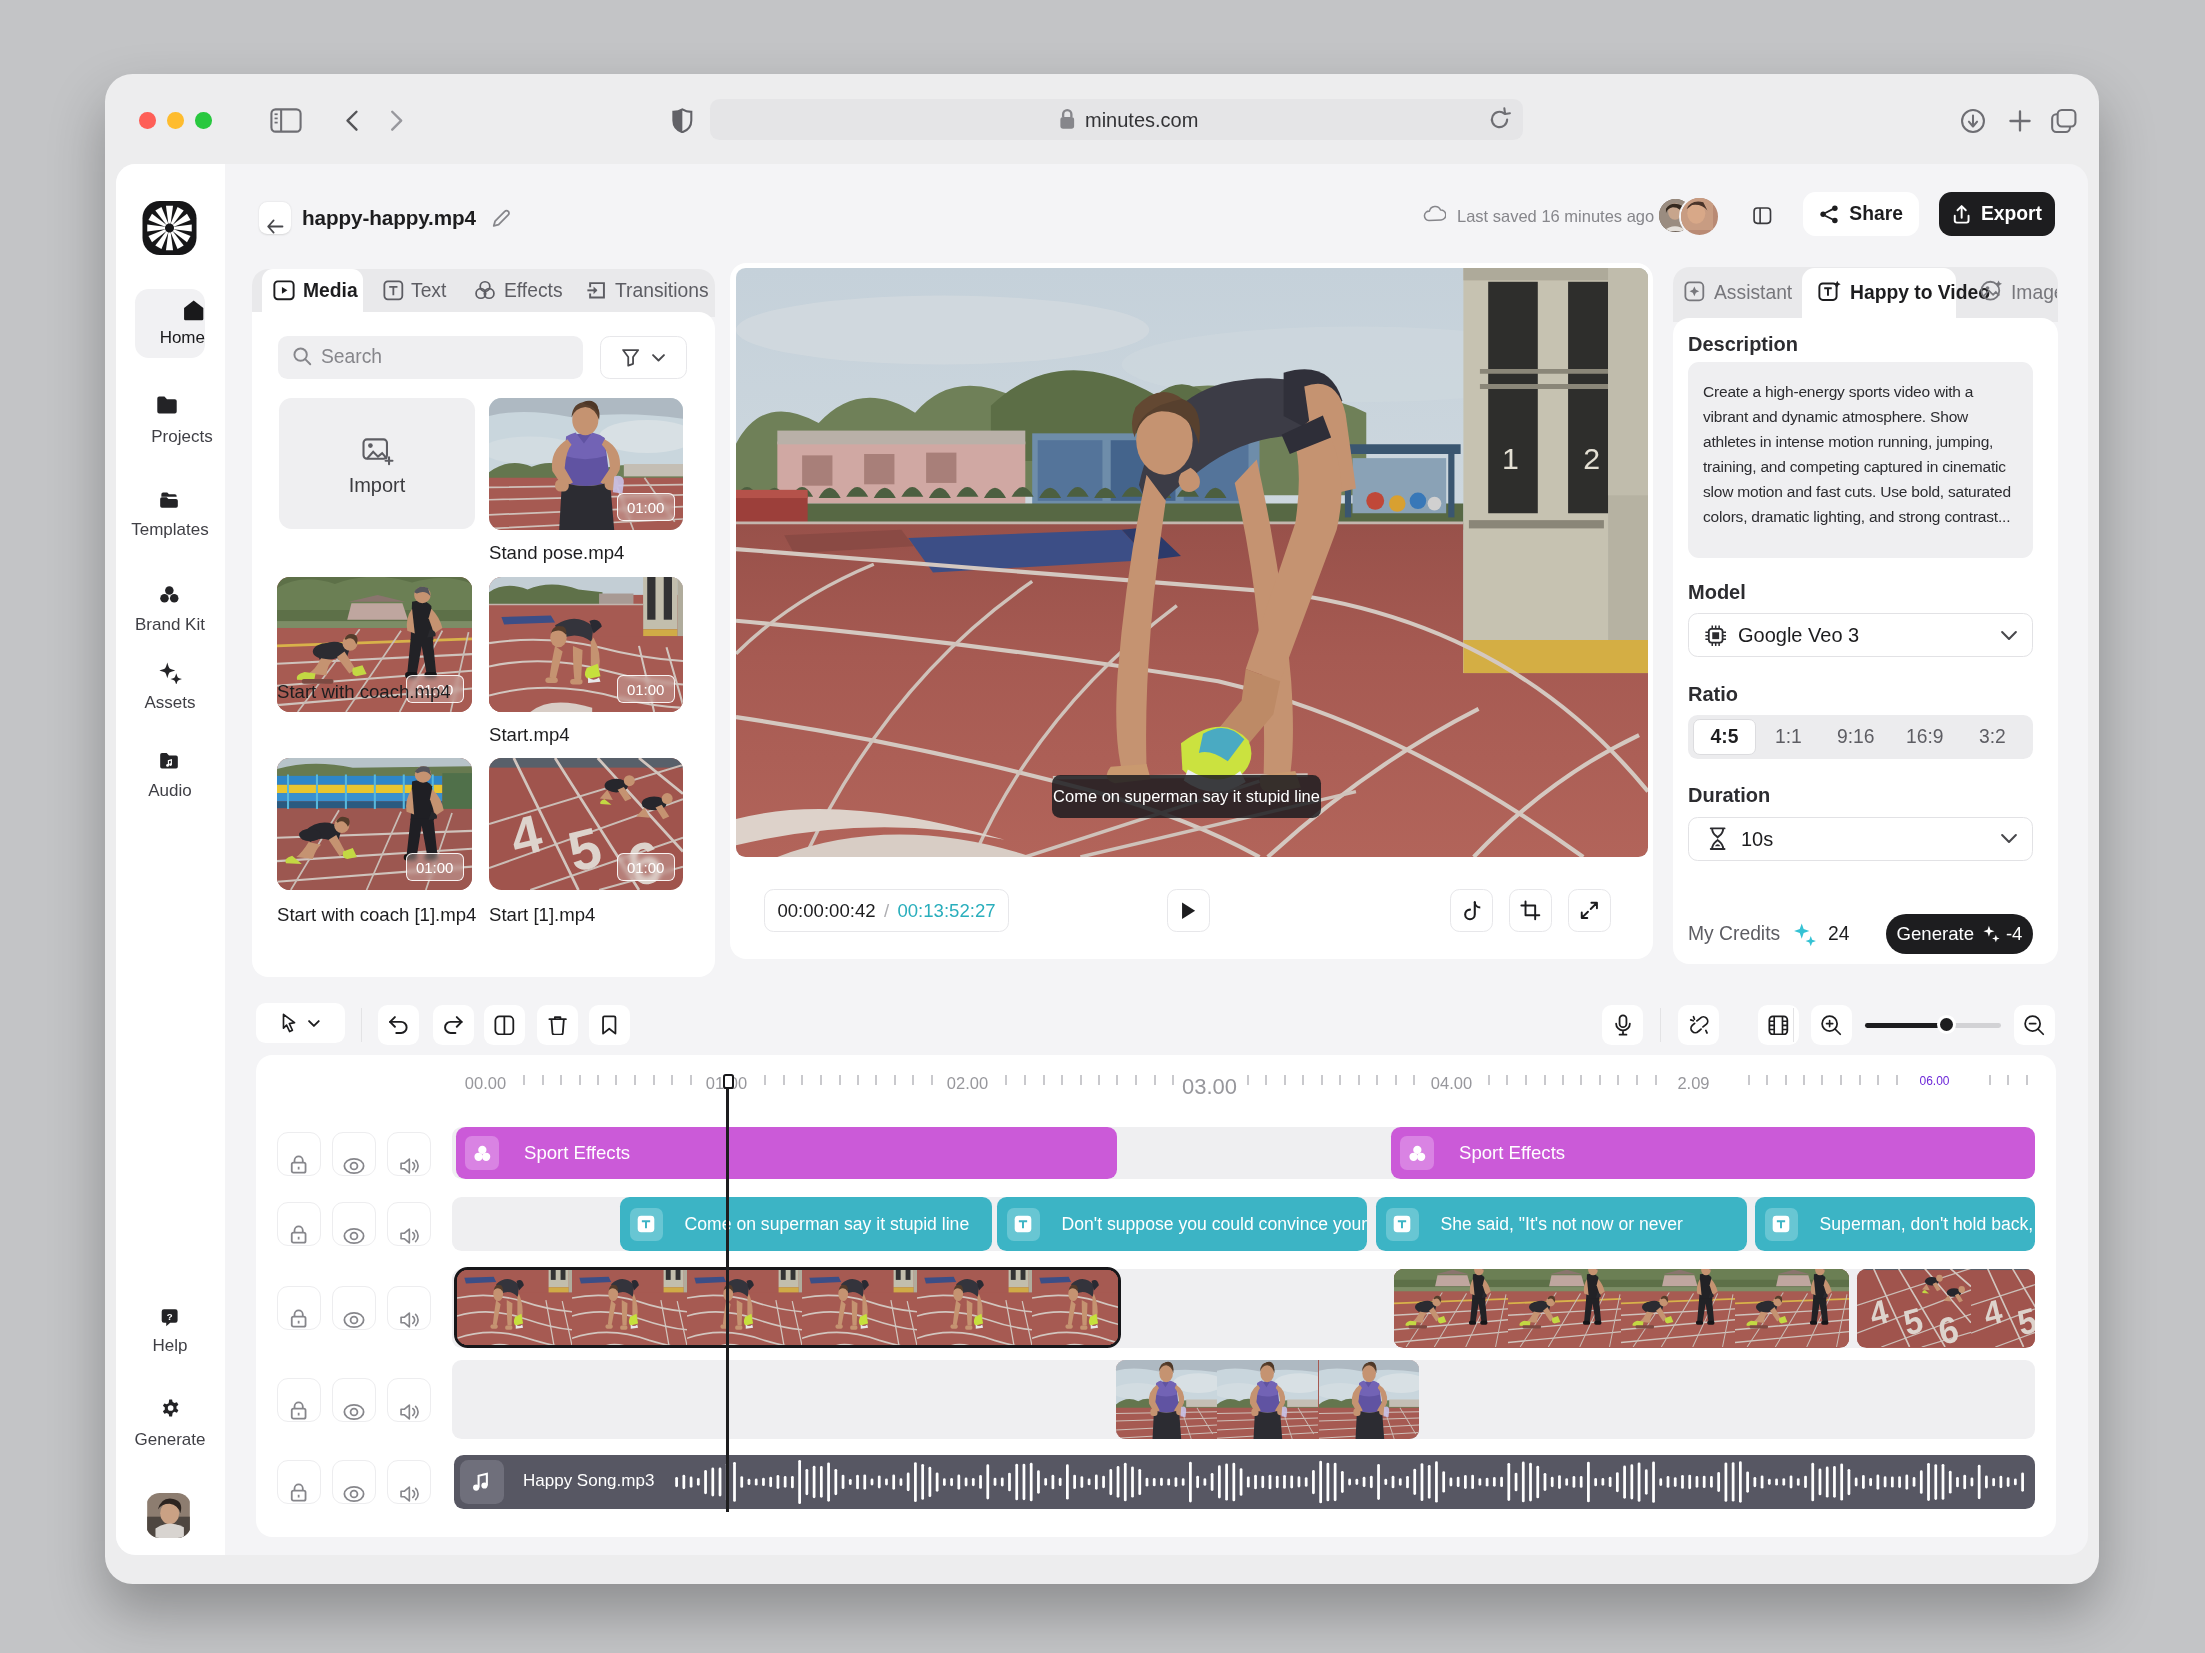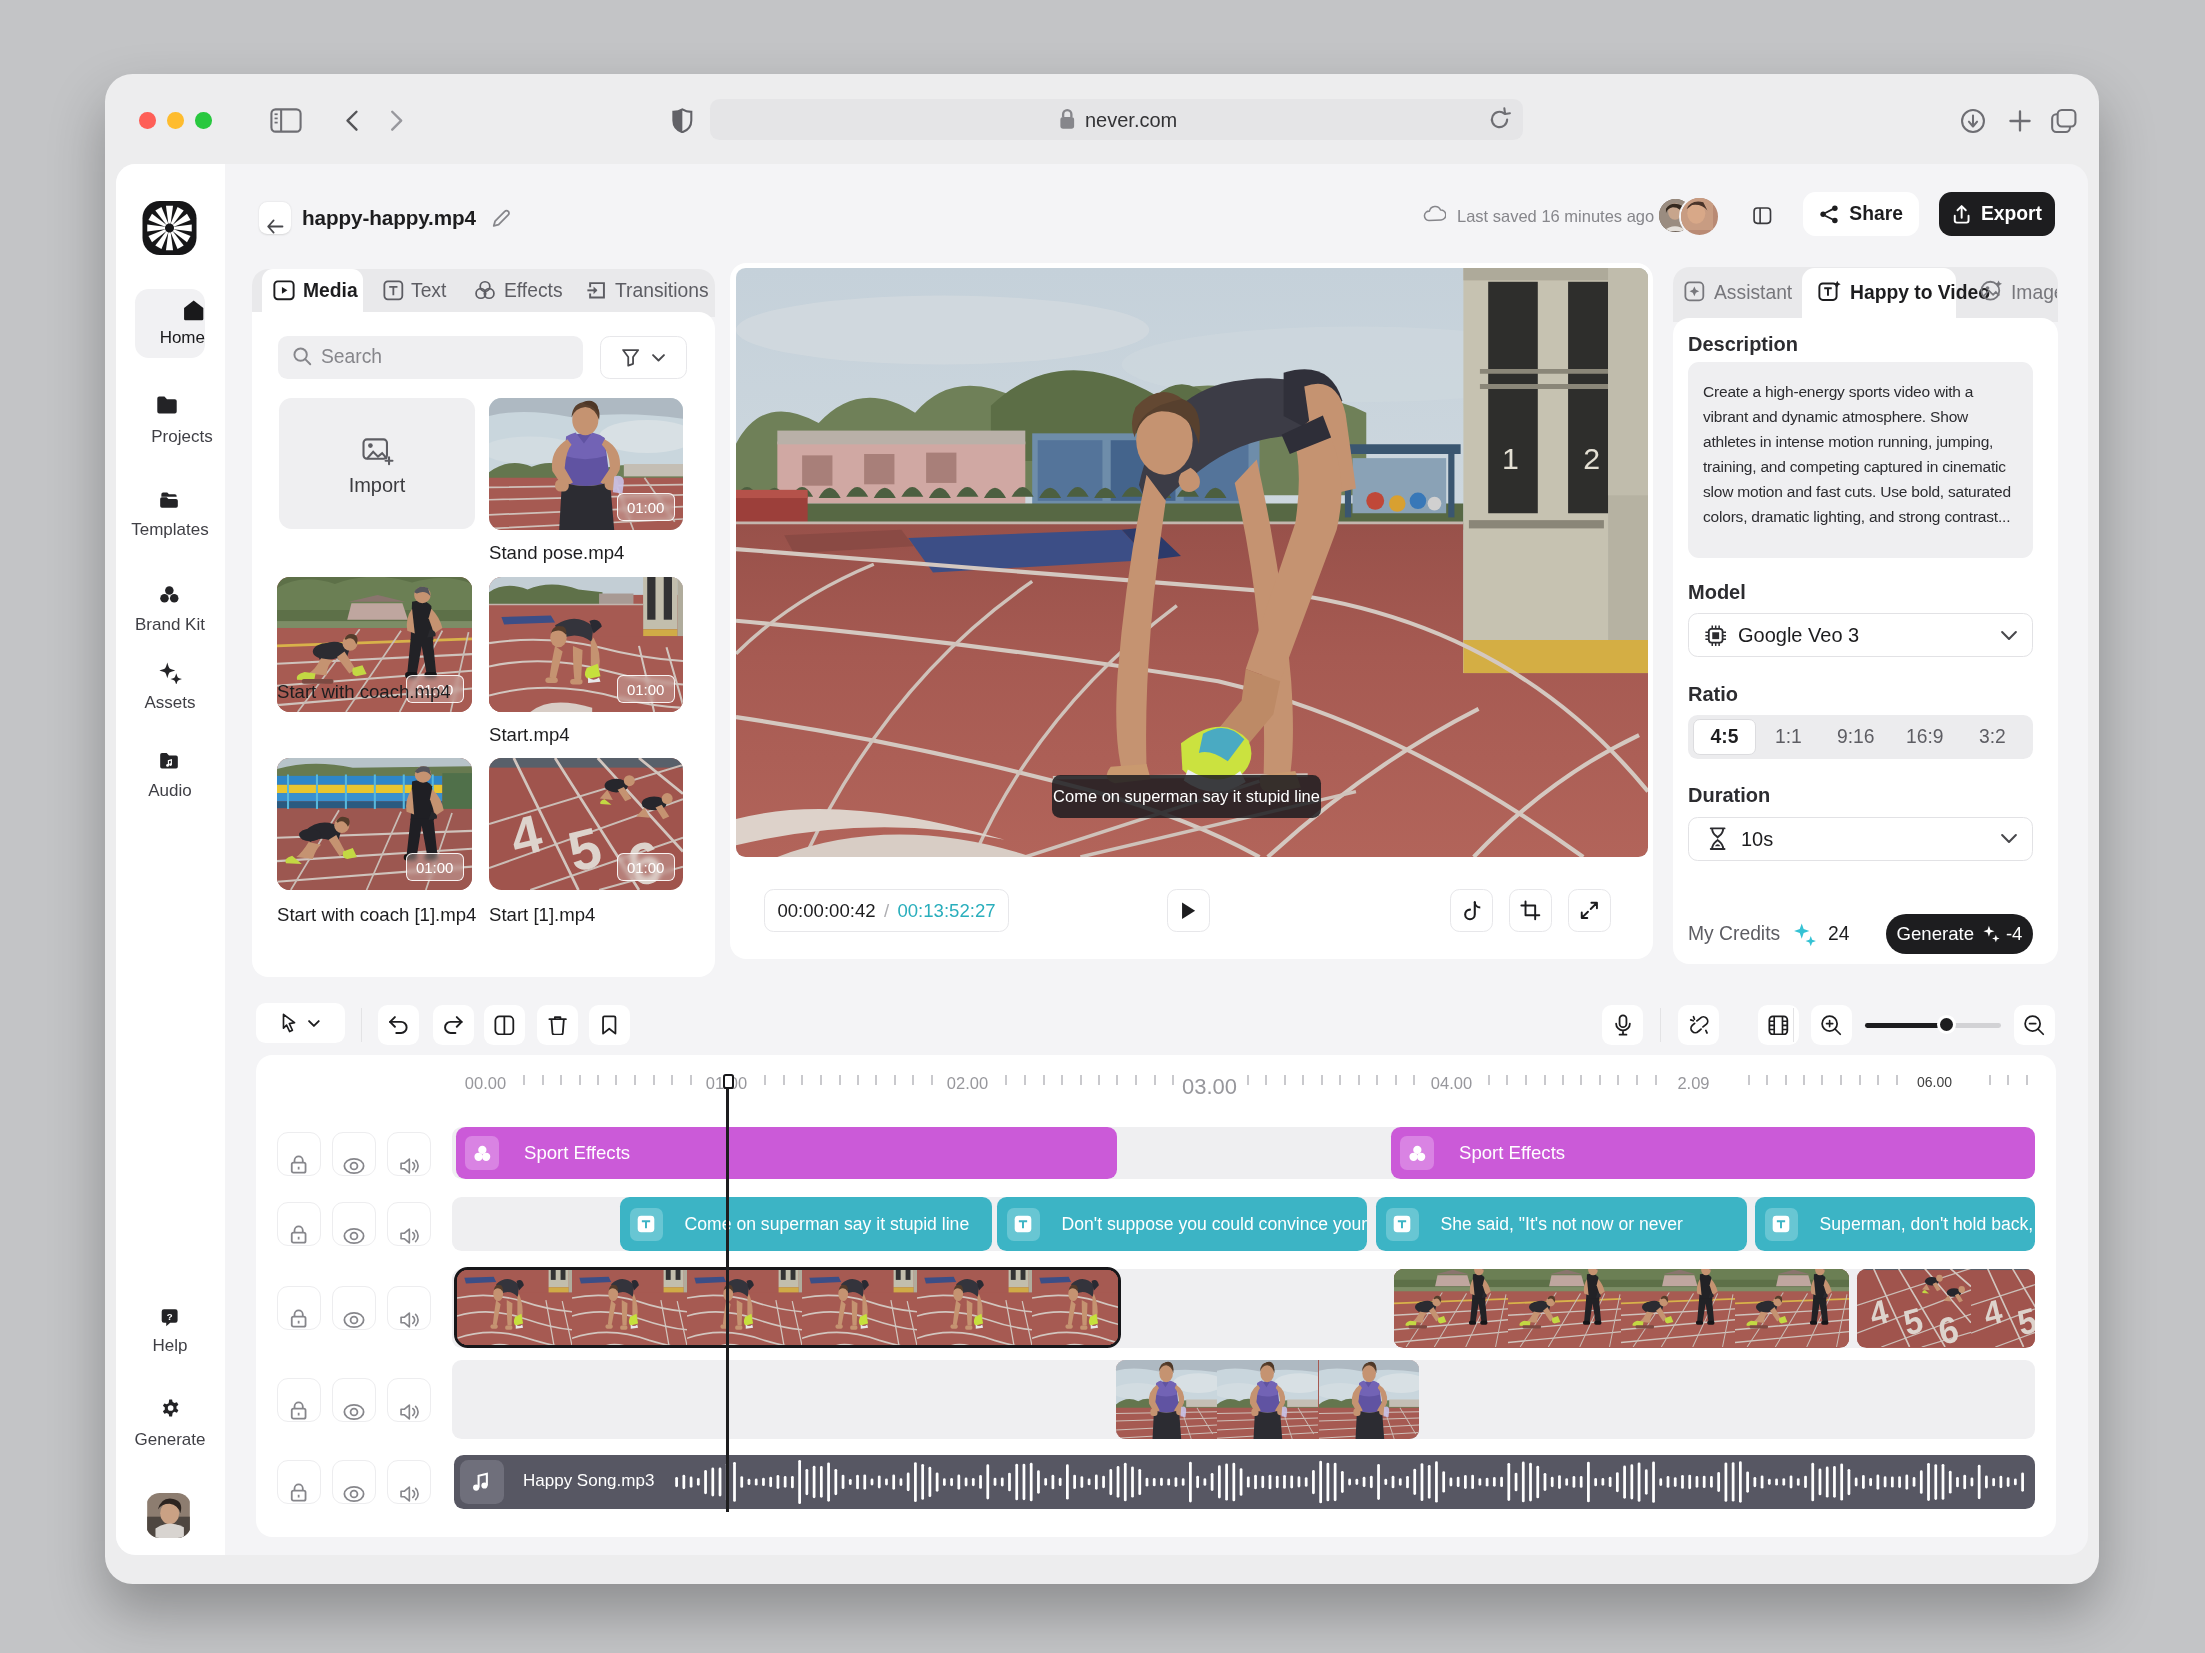--- a/index.html
+++ b/index.html
@@ -54,21 +54,21 @@
 <svg class="a" style="left:672px;top:108px" width="20.7" height="25" viewBox="0 0 30 36">
  <path d="M15 2 C19 4.5 24 5.5 28 5.5 L28 18 C28 27 22 32.5 15 35 C8 32.5 2 27 2 18 L2 5.5 C6 5.5 11 4.5 15 2 Z" fill="none" stroke="#626267" stroke-width="3"></path>
  <path d="M15 2 C11 4.5 6 5.5 2 5.5 L2 18 C2 27 8 32.5 15 35 Z" fill="#626267"></path>
 </svg>
 
 <div class="a" style="left:710px;top:99px;width:813px;height:41px;background:#e5e5e7;border-radius:9.6px"></div>
 <svg class="a" style="left:1059px;top:108px" width="16.5" height="22" viewBox="0 0 24 32">
  <rect x="2" y="13" width="20" height="17" rx="4" fill="#86868b"></rect>
  <path d="M6 13 V9 a6 6 0 0 1 12 0 V13" stroke="#86868b" stroke-width="3.4" fill="none"></path>
   </svg>
-<div class="a" style="left:1085px;top:109px;font-size:20px;color:#333336">never.com</div>
+<div class="a" style="left:1085px;top:109px;font-size:20px;color:#333336">minutes.com</div>
 
 <svg class="a" style="left:1487px;top:107px" width="25" height="25" viewBox="0 0 36 36">
  <path d="M29 18 a11 11 0 1 1 -4 -8.5" stroke="#6e6e73" stroke-width="3" fill="none" stroke-linecap="round"></path>
  <path d="M25 2 L26 10 L33 9" stroke="#6e6e73" stroke-width="3" fill="none" stroke-linecap="round" stroke-linejoin="round"></path>
 </svg>
 
 <svg class="a" style="left:1960px;top:108px" width="26" height="26" viewBox="0 0 38 38">
  <circle cx="19" cy="19" r="16" stroke="#6e6e73" stroke-width="3" fill="none"></circle>
  <path d="M19 11 V26 M13 20 l6 7 6-7" stroke="#6e6e73" stroke-width="3" fill="none" stroke-linecap="round" stroke-linejoin="round"></path>
 </svg>
@@ -684,21 +684,21 @@
 <div class="a" style="left:361px;top:1008px;width:1.4px;height:34px;background:#e3e3e5"></div>
 <div class="a" style="left:1660px;top:1008px;width:1.4px;height:34px;background:#e3e3e5"></div>
 <div class="a" style="left:1793px;top:1008px;width:1.4px;height:34px;background:#e3e3e5"></div>
 <div class="a white" style="left:256px;top:1055px;width:1800px;height:482px;border-radius:16.5px"></div>
 <div class="a" style="left:458px;top:1074px;width:55px;text-align:center;font-size:16.5px;color:#97979c">00.00</div>
 <div class="a" style="left:699px;top:1074px;width:55px;text-align:center;font-size:16.5px;color:#97979c">01.00</div>
 <div class="a" style="left:940px;top:1074px;width:55px;text-align:center;font-size:16.5px;color:#97979c">02.00</div>
 <div class="a" style="left:1182px;top:1074px;width:55px;text-align:center;font-size:22px;color:#97979c">03.00</div>
 <div class="a" style="left:1424px;top:1074px;width:55px;text-align:center;font-size:16.5px;color:#97979c">04.00</div>
 <div class="a" style="left:1666px;top:1074px;width:55px;text-align:center;font-size:16.5px;color:#97979c">2.09</div>
-<div class="a" style="left:1907px;top:1074px;width:55px;text-align:center;font-size:14px;color:#404040">06.00</div>
+<div class="a" style="left:1907px;top:1074px;width:55px;text-align:center;font-size:12px;color:#6d28d9">06.00</div>
 <div class="a" style="left:523px;top:1075px;width:2.1px;height:10.3px;background:#c9c9cd"></div>
 <div class="a" style="left:542px;top:1075px;width:2.1px;height:10.3px;background:#c9c9cd"></div>
 <div class="a" style="left:560px;top:1075px;width:2.1px;height:10.3px;background:#c9c9cd"></div>
 <div class="a" style="left:579px;top:1075px;width:2.1px;height:10.3px;background:#c9c9cd"></div>
 <div class="a" style="left:597px;top:1075px;width:2.1px;height:10.3px;background:#c9c9cd"></div>
 <div class="a" style="left:615px;top:1075px;width:2.1px;height:10.3px;background:#c9c9cd"></div>
 <div class="a" style="left:634px;top:1075px;width:2.1px;height:10.3px;background:#c9c9cd"></div>
 <div class="a" style="left:653px;top:1075px;width:2.1px;height:10.3px;background:#c9c9cd"></div>
 <div class="a" style="left:671px;top:1075px;width:2.1px;height:10.3px;background:#c9c9cd"></div>
 <div class="a" style="left:690px;top:1075px;width:2.1px;height:10.3px;background:#c9c9cd"></div>

